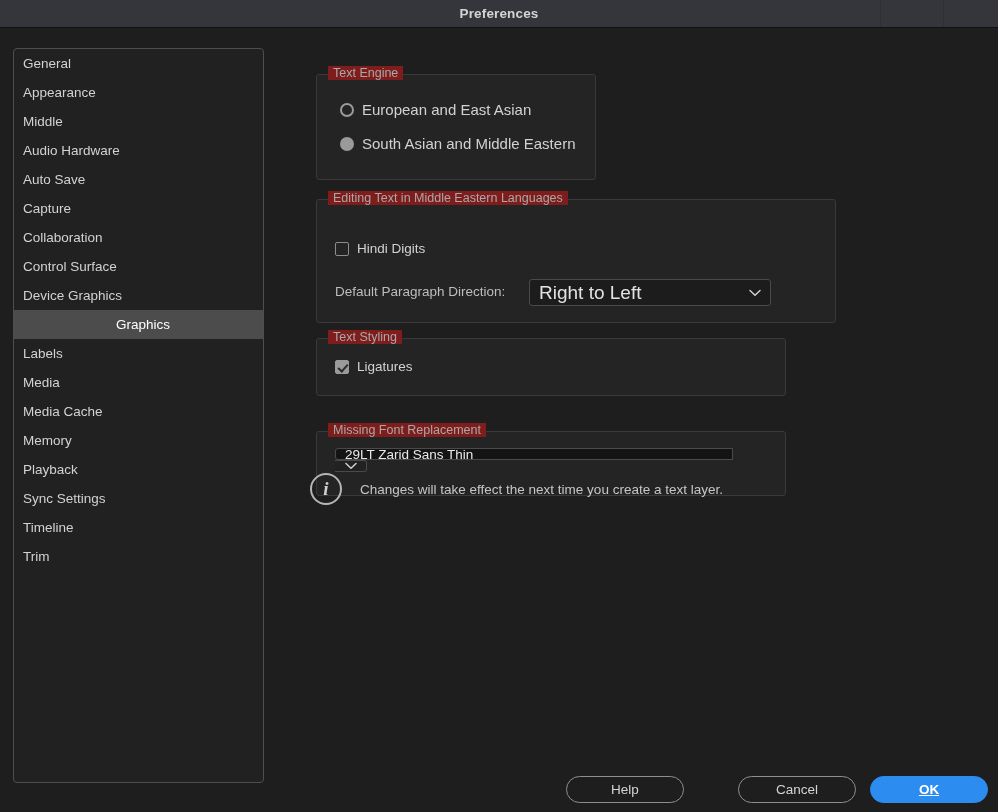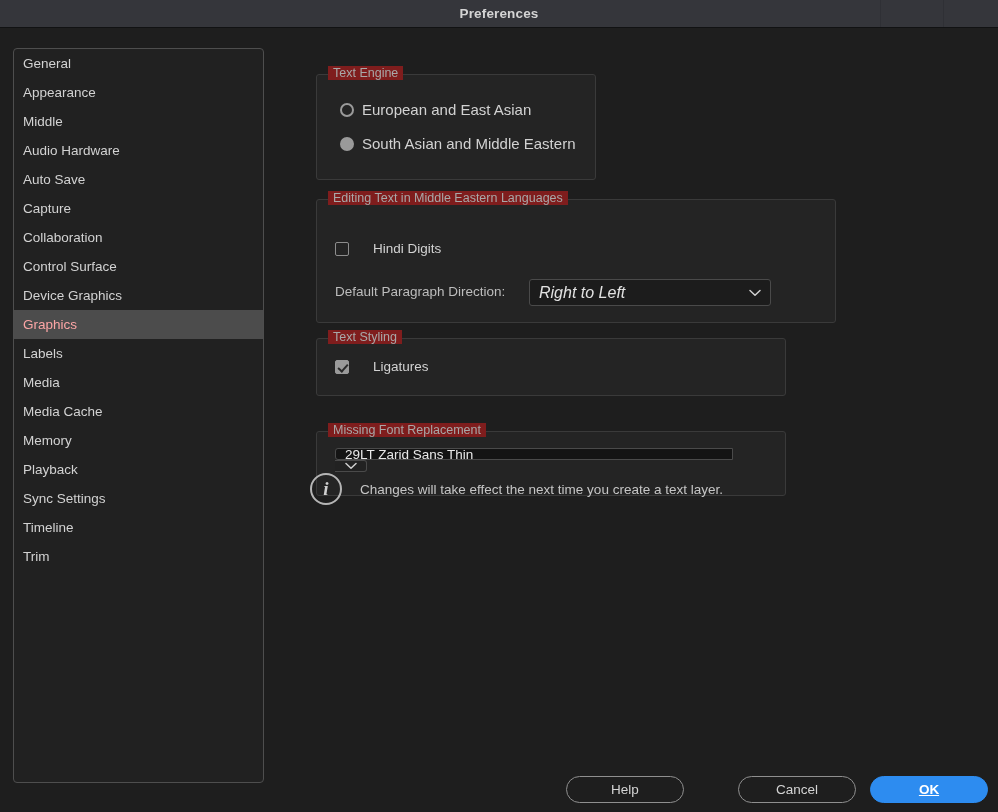--- a/index.html
+++ b/index.html
@@ -35,21 +35,21 @@
     border: 1px solid #4e4e4e;
     border-radius: 4px;
     overflow: hidden;
   }
   .side-item {
     height: 29px; line-height: 29px;
     padding-left: 9px;
     font-size: 13.5px; color: #d2d2d2;
     white-space: nowrap;
   }
-  .side-item.selected { background: #4c4c4c; color: #fca5a5; }
+  .side-item.selected { background: #4c4c4c; color: #ffffff; text-align: center; }
 
   
   .content { position: absolute; left: 305px; top: 0; width: 693px; height: 784px; }
 
   .group {
     position: absolute;
     background: #242424;
     border: 1px solid #3a3a3a;
     border-radius: 3px;
   }
@@ -65,21 +65,21 @@
   .radio-row { display: flex; align-items: center; position: absolute; }
   .radio {
     width: 14px; height: 14px; border-radius: 50%;
     border: 2px solid #9a9a9a; background: transparent;
     margin-right: 8px; flex: 0 0 auto;
   }
   .radio.on { background: #9a9a9a; border-color: #9a9a9a; }
   .radio-label { font-size: 15px; color: #d2d2d2; white-space: nowrap; }
 
   
-  .check-row { display: flex; align-items: center; position: absolute; gap: 16px; }
+  .check-row { display: flex; align-items: center; position: absolute; }
   .checkbox {
     width: 14px; height: 14px; border-radius: 2px;
     border: 1px solid #8d8d8d; background: transparent;
     margin-right: 8px; flex: 0 0 auto;
     position: relative;
   }
   .checkbox.on { background: #9a9a9a; border-color: #9a9a9a; }
   .checkbox.on::after {
     content: ""; position: absolute;
     left: 4px; top: 1px; width: 4px; height: 8px;
@@ -93,22 +93,22 @@
 
   .combo {
     position: absolute;
     background: #1c1c1c;
     border: 1px solid #4a4a4a;
     border-radius: 3px;
     display: flex; align-items: center;
   }
   .combo-value {
     flex: 1 1 auto; padding-left: 9px;
-    font-size: 16px; color: #e2e2e2;
-    white-space: nowrap; overflow: hidden; font-style: italic;
+    font-size: 19px; color: #e2e2e2;
+    white-space: nowrap; overflow: hidden;
   }
   .chev { width: 30px; display:flex; align-items:center; justify-content:center; flex:0 0 auto; }
 
   .combo-split { position: absolute; display: flex; height: 24px; flex-direction: column; }
   .combo-split .txt {
     width: 398px; height: 28px;
     background: #141414;
     border: 1px solid #4a4a4a;
     border-radius: 3px 0 0 3px;
     display: flex; align-items: center;

